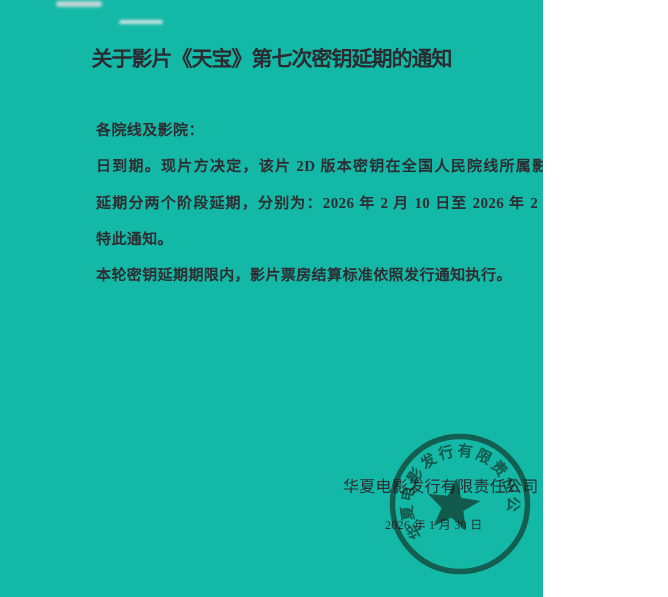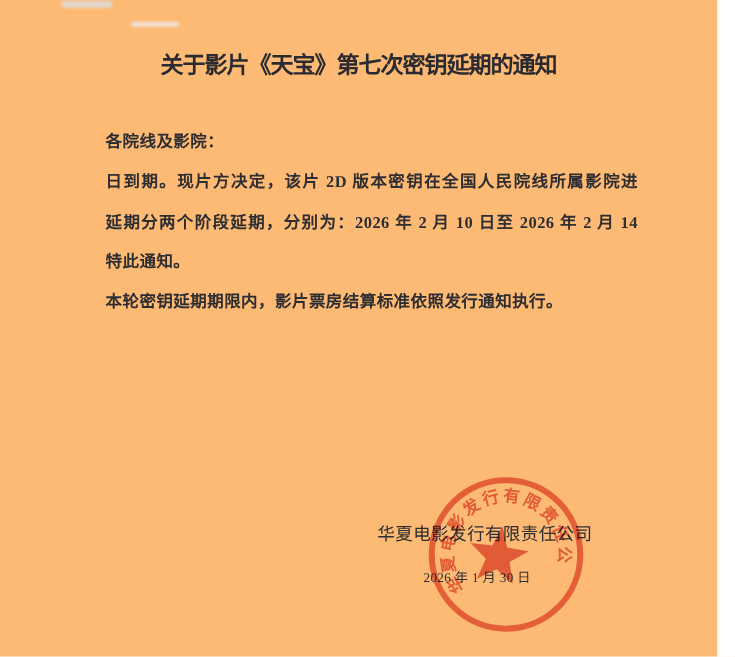--- a/index.html
+++ b/index.html
@@ -1,20 +1,20 @@
 <!DOCTYPE html>
 <html lang="zh-CN"><head>
 <meta charset="utf-8">
 <style>
   html, body { margin: 0; padding: 0; background: #ffffff; }
   .page {
     position: relative;
-    width: 652px;
+    width: 543px;
     height: 597px;
-    background: #fdba74;
+    background: #14b8a6;
     overflow: hidden;
     font-family: "Liberation Serif", serif;
     color: #2d2d32;
   }
   .scan-smudge {
     position: absolute;
     left: 56px; top: 1px;
     width: 46px; height: 6px;
     background: #dcdcdf;
     border-radius: 3px;

